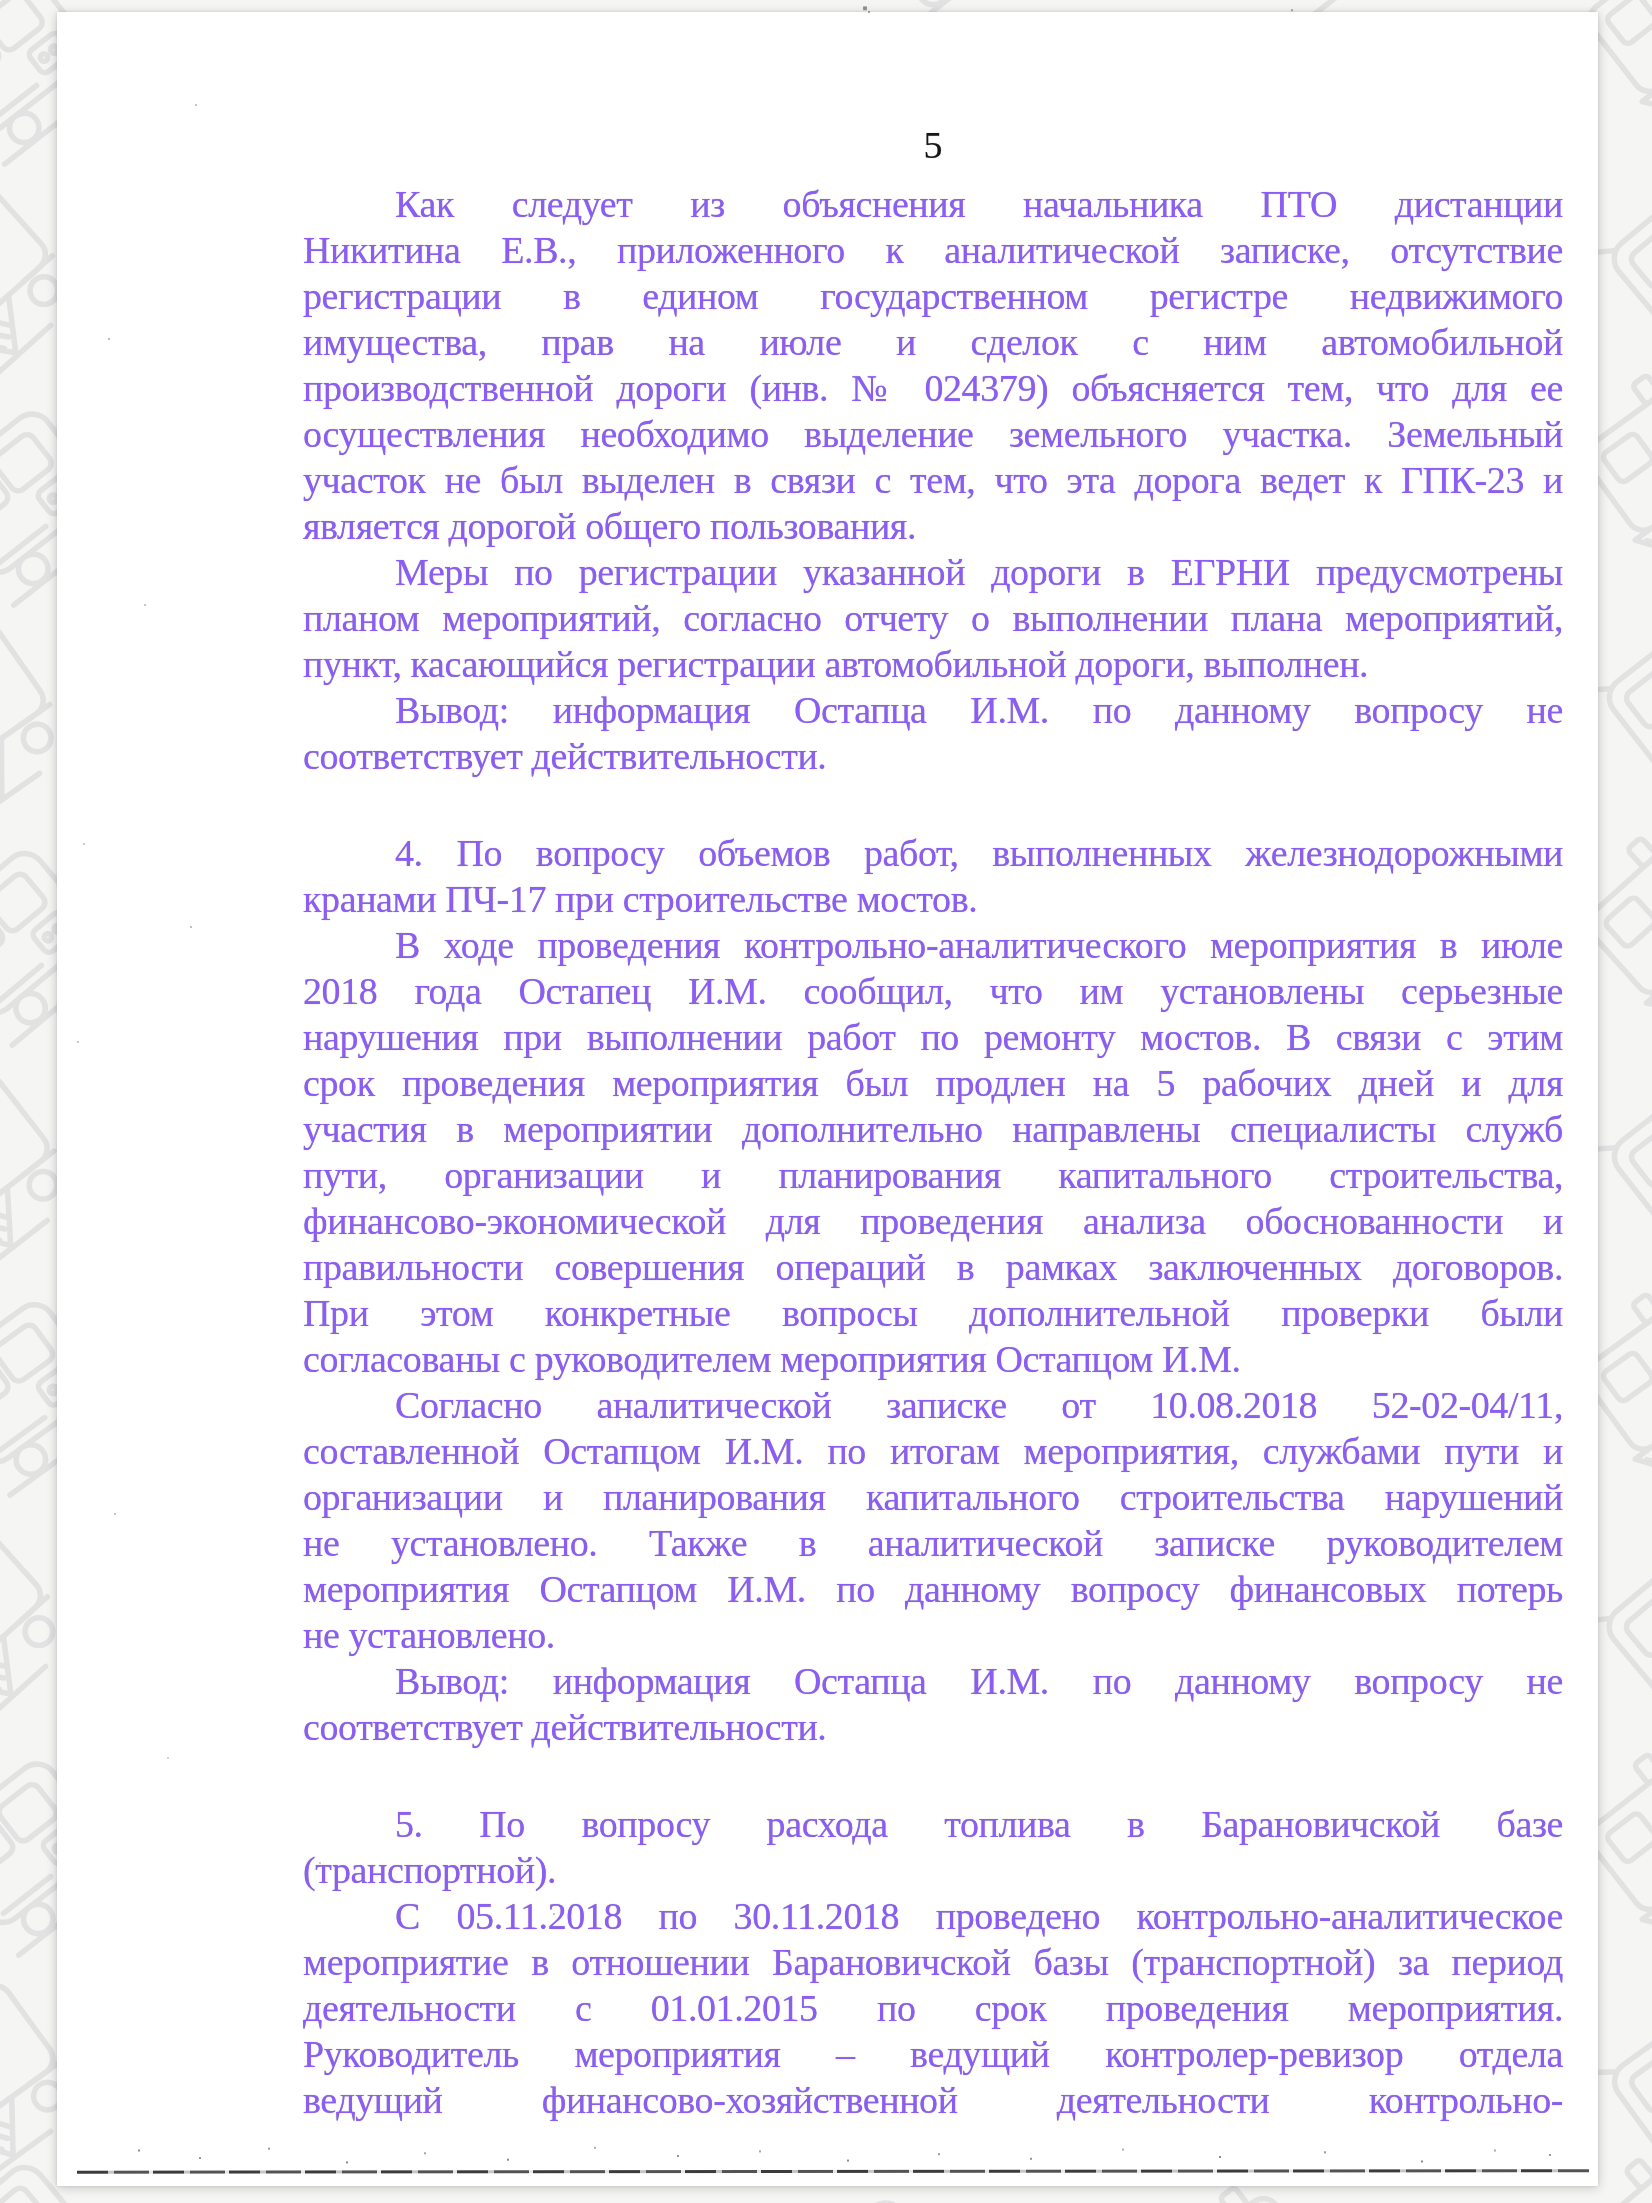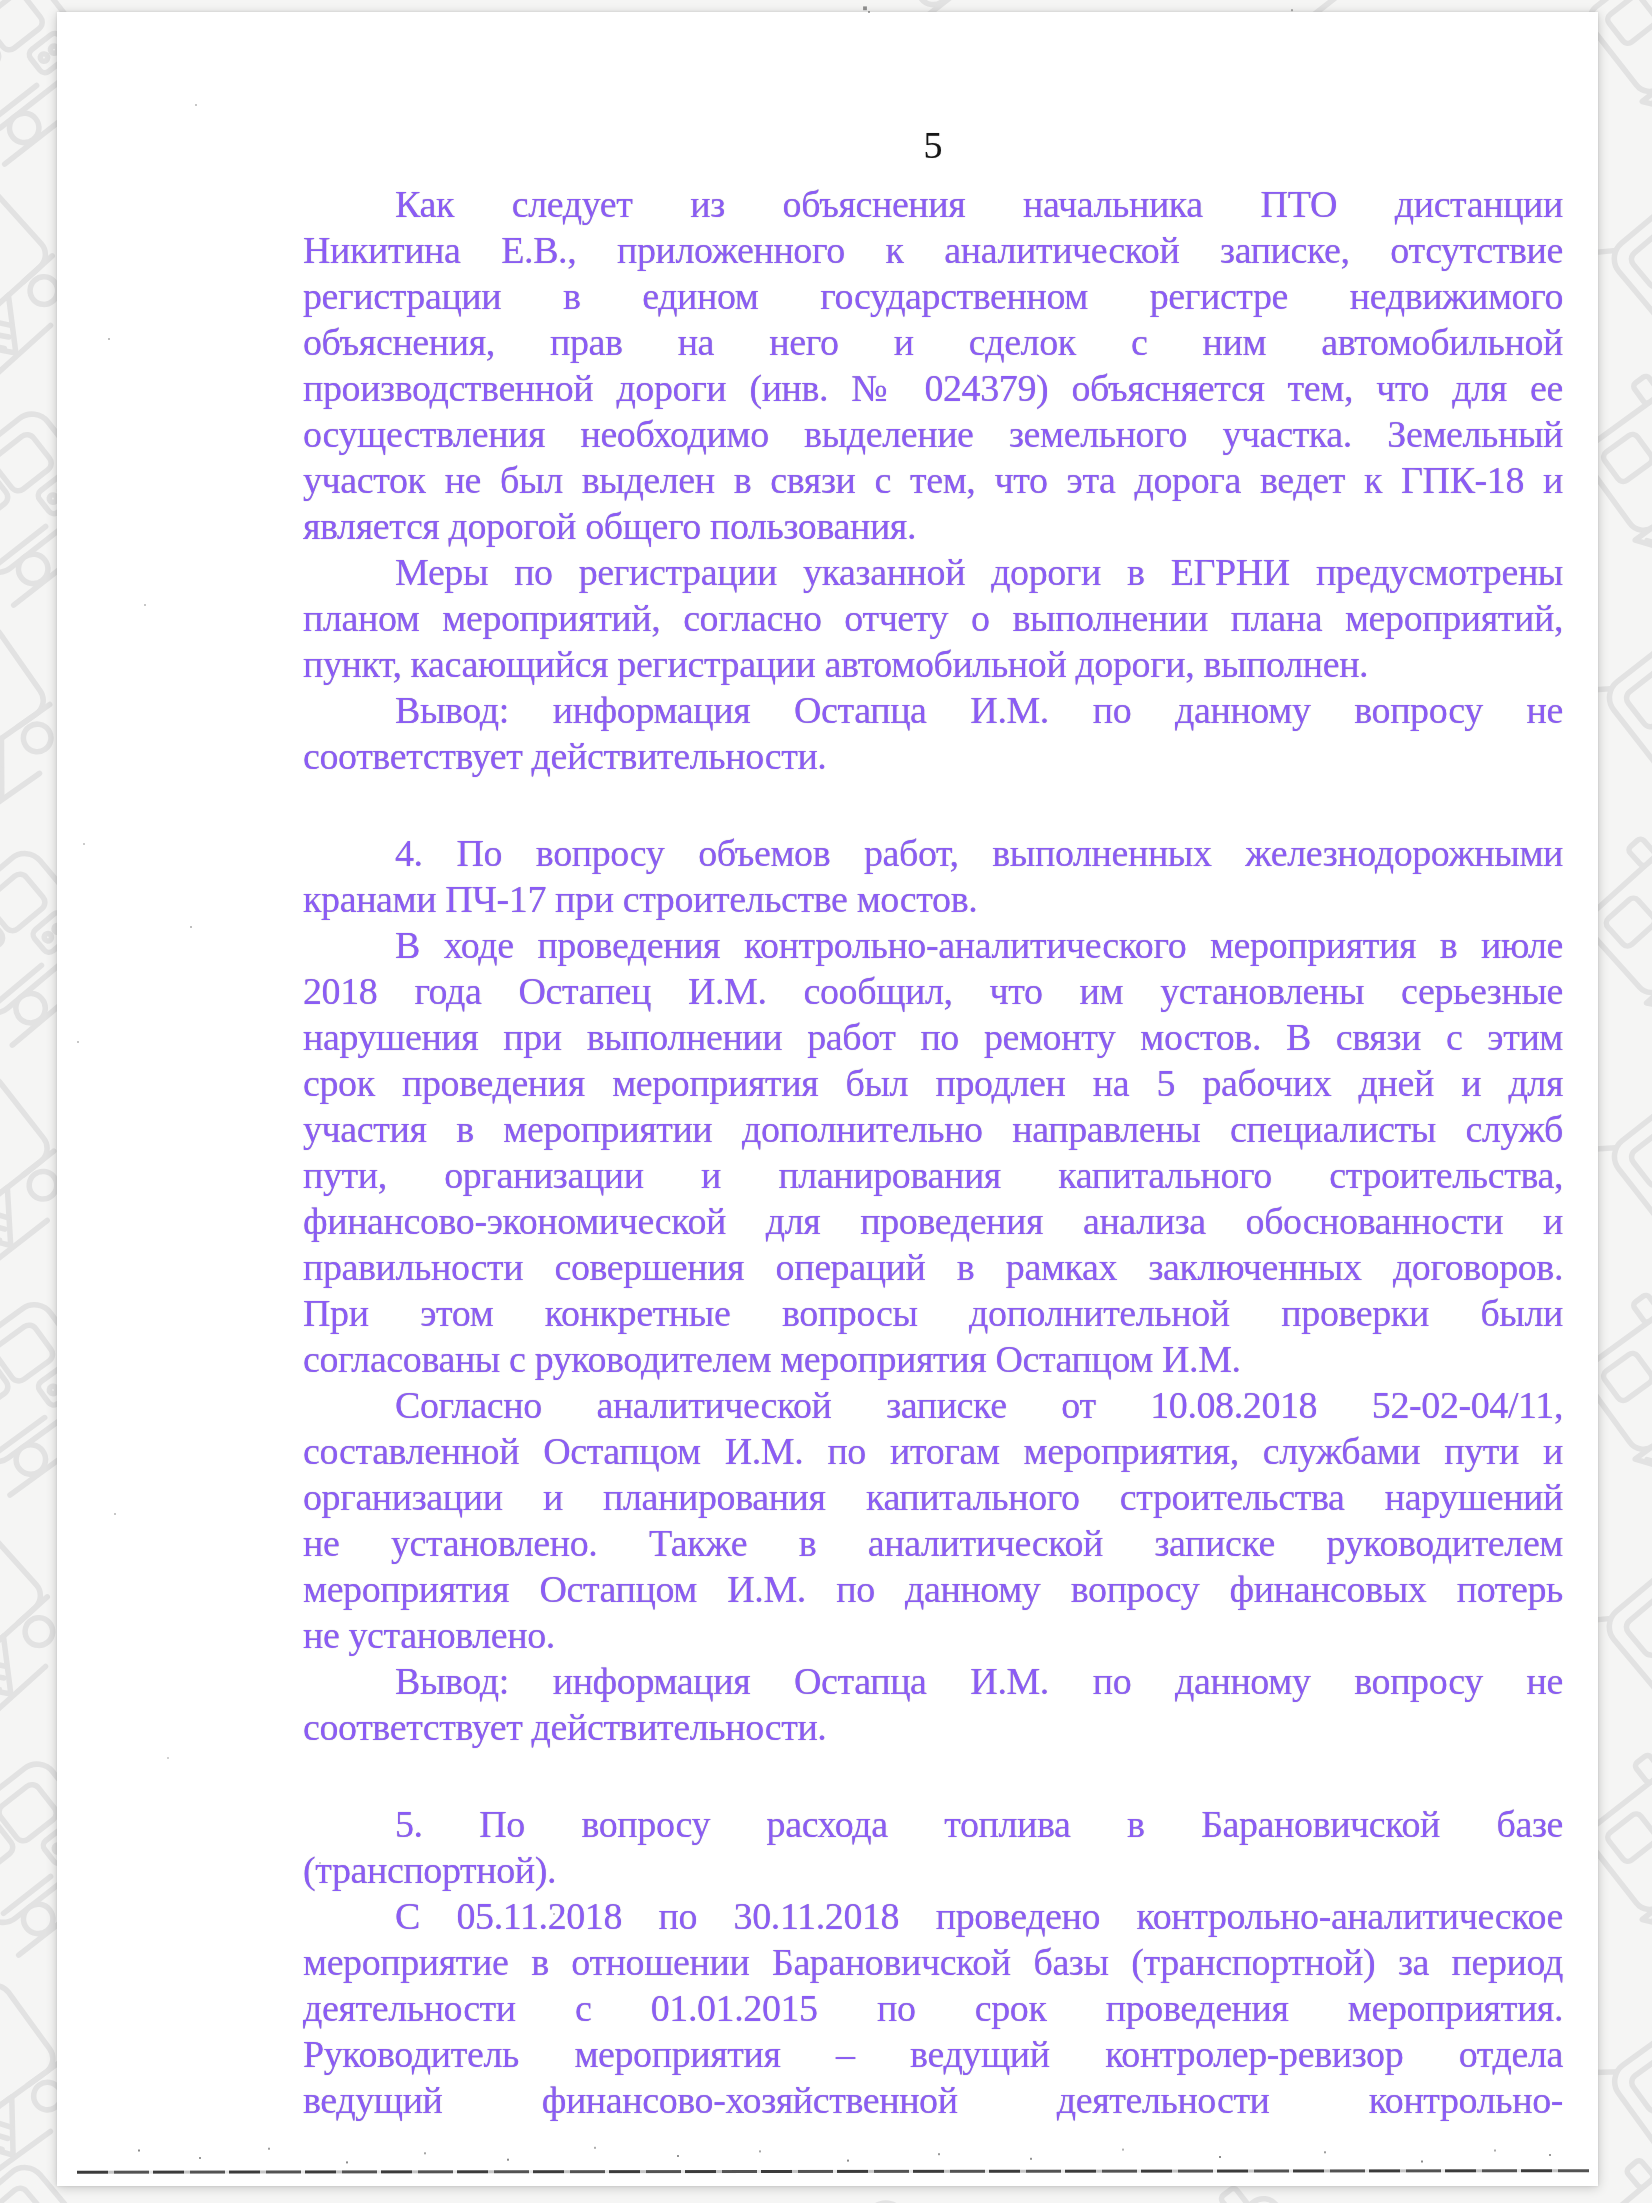--- a/index.html
+++ b/index.html
@@ -238,24 +238,24 @@
       </svg>
     </div>
 
   <div class="page">
     <div class="page-number">5</div>
 
     <div class="doc-text">
         <div class="line jl ind">Как следует из объяснения начальника ПТО дистанции</div>
         <div class="line jl">Никитина Е.В., приложенного к аналитической записке, отсутствие</div>
         <div class="line jl">регистрации в едином государственном регистре недвижимого</div>
-        <div class="line jl">объяснения, прав на него и сделок с ним автомобильной</div>
+        <div class="line jl">имущества, прав на июле и сделок с ним автомобильной</div>
         <div class="line jl">производственной дороги (инв. № 024379) объясняется тем, что для ее</div>
         <div class="line jl">осуществления необходимо выделение земельного участка. Земельный</div>
-        <div class="line jl">участок не был выделен в связи с тем, что эта дорога ведет к ГПК-18 и</div>
+        <div class="line jl">участок не был выделен в связи с тем, что эта дорога ведет к ГПК-23 и</div>
         <div class="line ll">является дорогой общего пользования.</div>
         <div class="line jl ind">Меры по регистрации указанной дороги в ЕГРНИ предусмотрены</div>
         <div class="line jl">планом мероприятий, согласно отчету о выполнении плана мероприятий,</div>
         <div class="line ll">пункт, касающийся регистрации автомобильной дороги, выполнен.</div>
         <div class="line jl ind">Вывод: информация Остапца И.М. по данному вопросу не</div>
         <div class="line ll">соответствует действительности.</div>
         <div class="line jl ind gap">4. По вопросу объемов работ, выполненных железнодорожными</div>
         <div class="line ll">кранами ПЧ-17 при строительстве мостов.</div>
         <div class="line jl ind">В ходе проведения контрольно-аналитического мероприятия в июле</div>
         <div class="line jl">2018 года Остапец И.М. сообщил, что им установлены серьезные</div>

